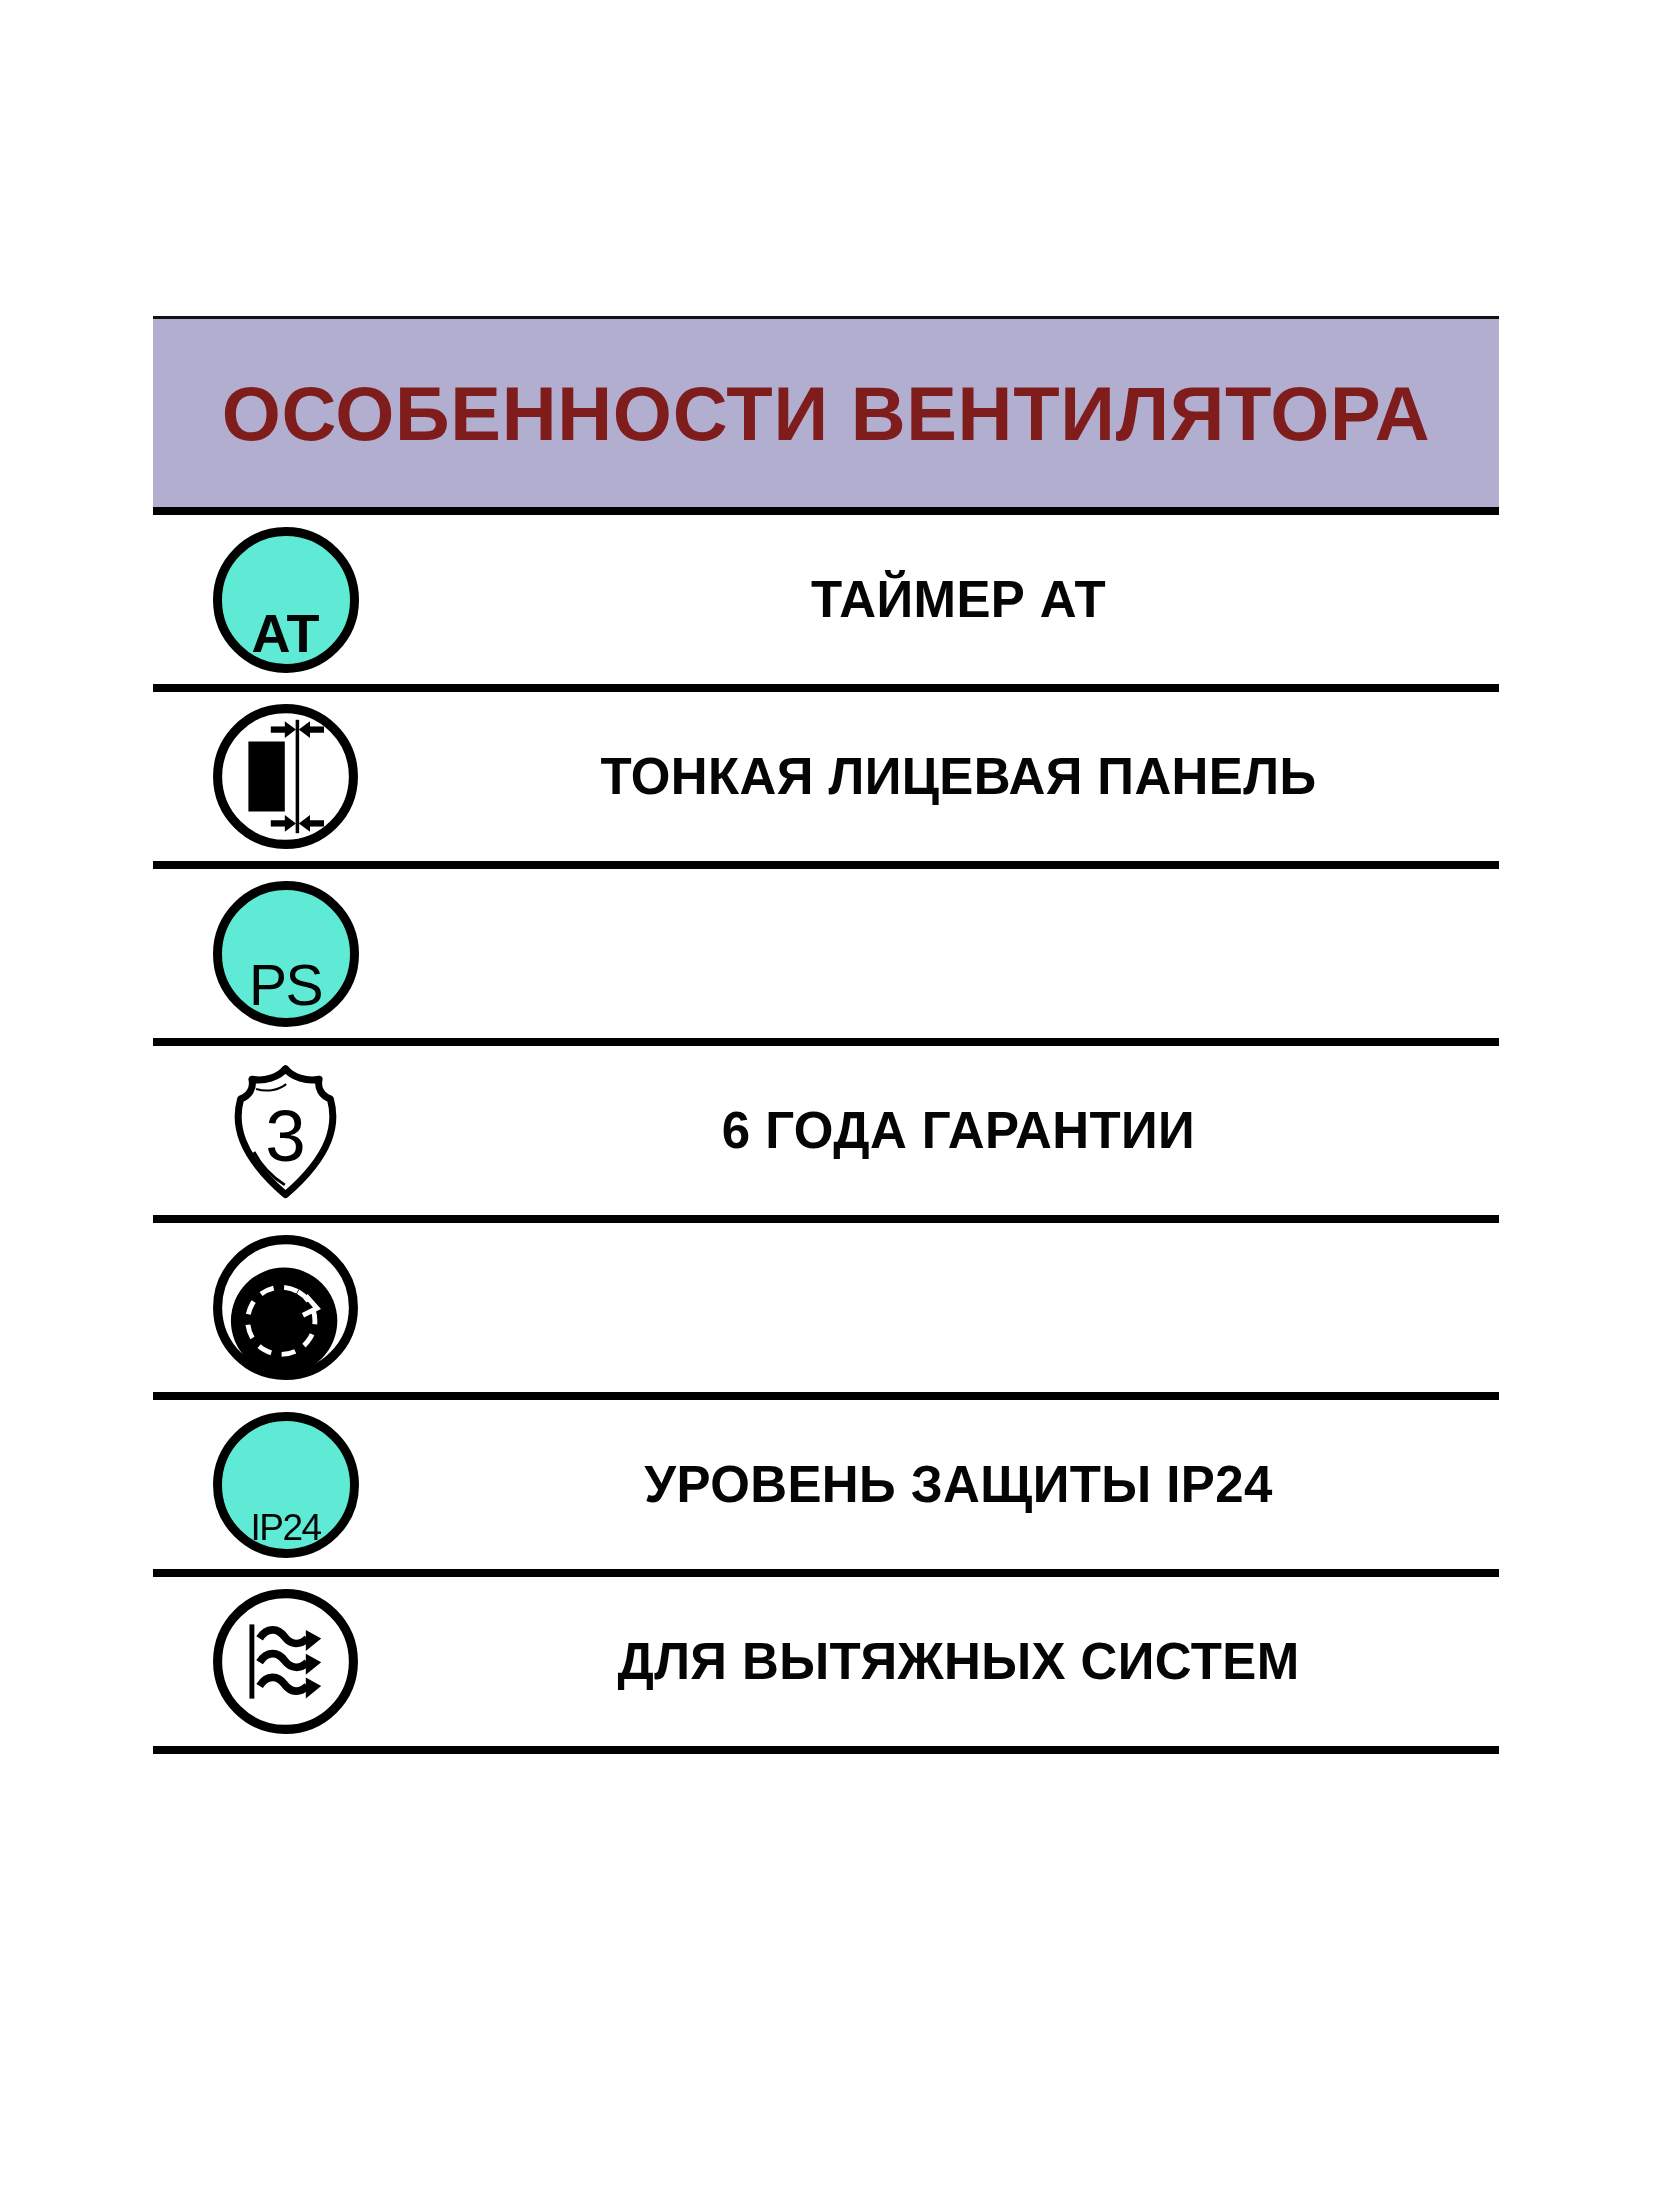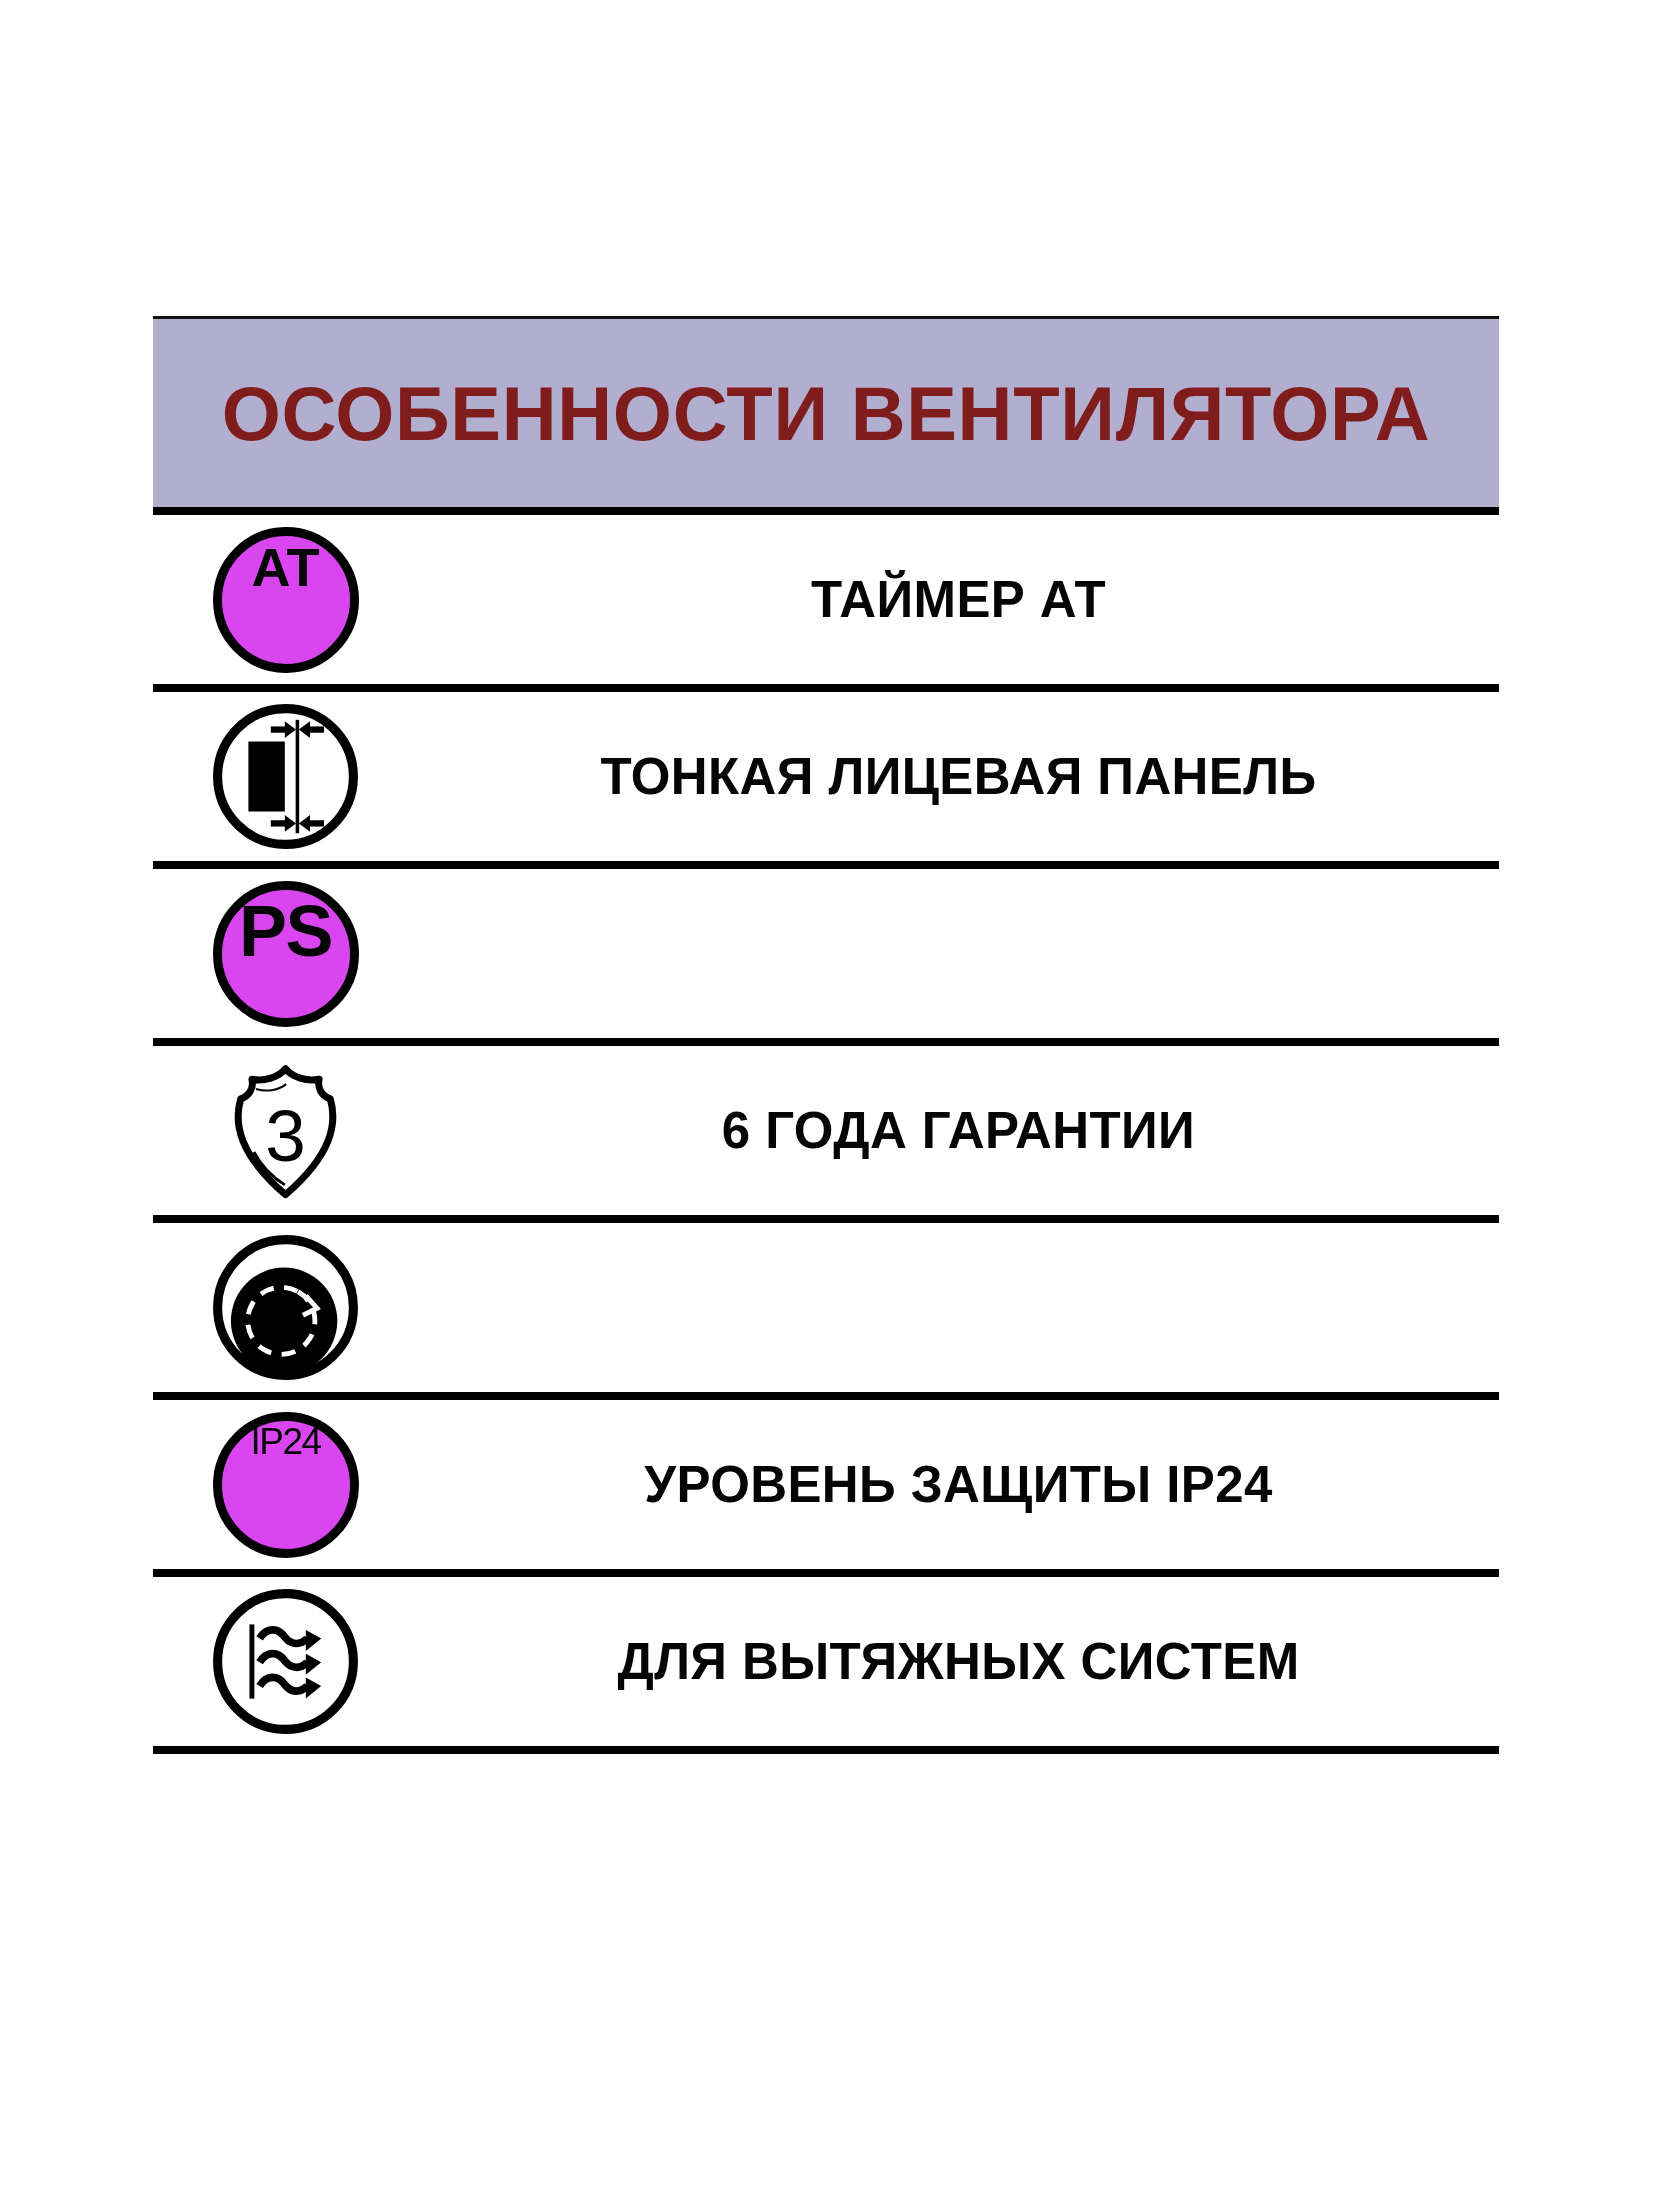--- a/index.html
+++ b/index.html
@@ -46,25 +46,25 @@
     font-size:51px;
     font-weight:bold;
     line-height:1.25;
     letter-spacing:0.4px;
     white-space:nowrap;
   }
   .badge-circle{
     width:128px;height:128px;
     border:9.6px solid #000;
     border-radius:50%;
-    display:flex;align-items:flex-start;justify-content:center;
-    background:#d946ef;
+    display:flex;align-items:flex-end;justify-content:center;
+    background:#5eead4;
   }
   .badge-circle.b-at span{font-size:54px;font-weight:bold;letter-spacing:0;}
-  .badge-circle.b-ps span{font-size:72px;font-weight:bold;letter-spacing:-1.5px;}
+  .badge-circle.b-ps span{font-size:57px;font-weight:normal;letter-spacing:-1.5px;}
   .badge-circle.b-ip span{font-size:37px;font-weight:normal;letter-spacing:-1.5px;}
   svg{display:block;}
 </style>
 </head>
 <body>
 
 <div class="canvas">
   <div class="features-table">
 
     <div class="table-header">

